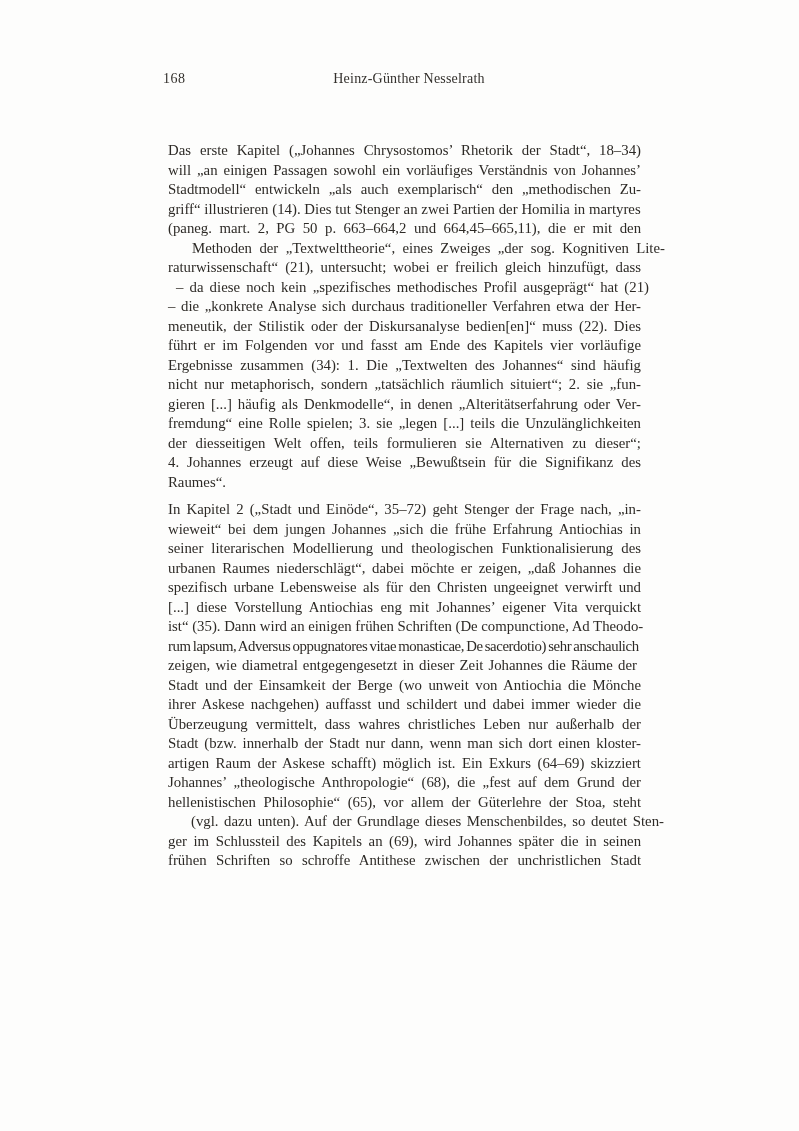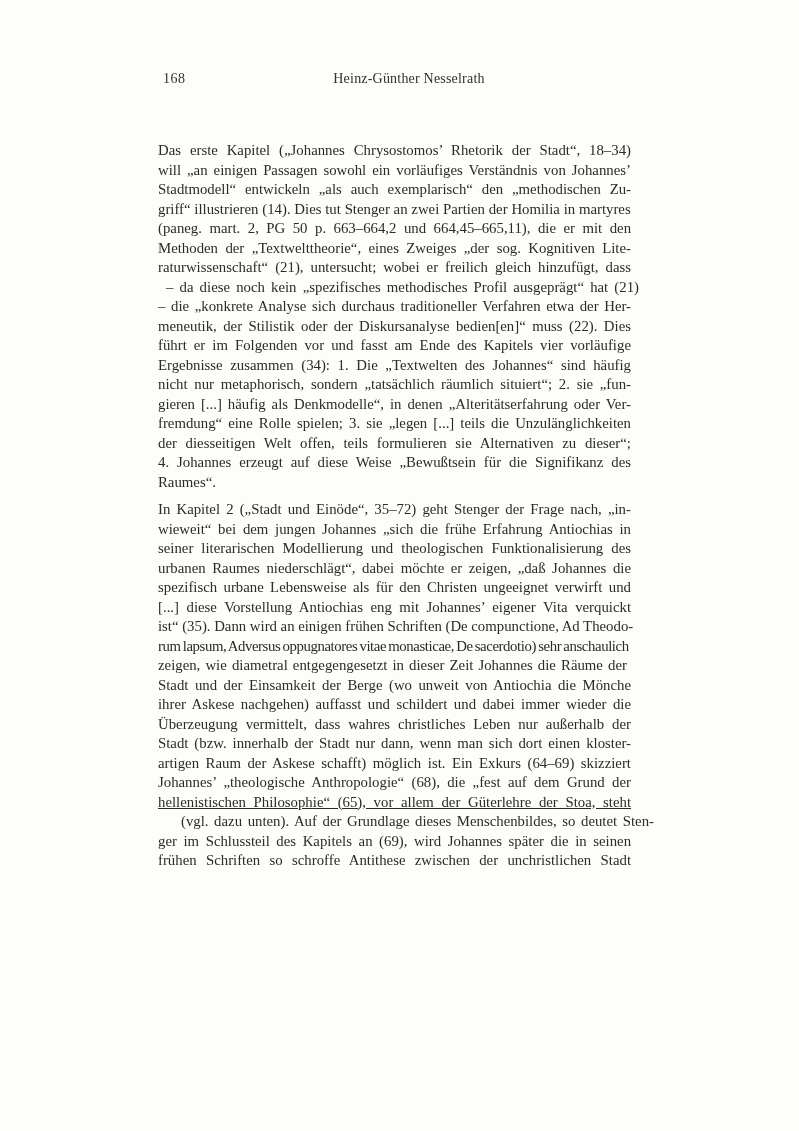--- a/index.html
+++ b/index.html
@@ -35,21 +35,21 @@
   .runhead {
     position: absolute;
     left: 0;
     right: -19px;
     top: 0;
     text-align: center;
     letter-spacing: 0.2px;
   }
   .text-block {
     position: absolute;
-    left: 158px;
+    left: 168px;
     top: 141px;
     width: 473px;
     font-size: 14.8px;
     line-height: 19.5px;
   }
   .paragraph + .paragraph {
     margin-top: 8px;
   }
   .line {
     white-space: pre;
@@ -66,21 +66,21 @@
     <span class="pagenum">168</span>
     <span class="runhead">Heinz-Günther Nesselrath</span>
   </header>
   <main class="text-block">
       <div class="paragraph">
         <div class="line" style="word-spacing: 5.17px;"><span><span>Das erste Kapitel („Johannes Chrysostomos’ Rhetorik der Stadt“, 18–34)</span></span></div>
         <div class="line" style="word-spacing: 2.31px;"><span><span>will „an einigen Passagen sowohl ein vorläufiges Verständnis von Johannes’</span></span></div>
         <div class="line" style="word-spacing: 5.18px;"><span><span>Stadtmodell“ entwickeln „als auch exemplarisch“ den „methodischen Zu-</span></span></div>
         <div class="line" style="word-spacing: 0.07px;"><span><span>griff“ illustrieren (14). Dies tut Stenger an zwei Partien der </span><span class="it">Homilia in martyres</span></span></div>
         <div class="line" style="word-spacing: 3.78px;"><span><span>(paneg. mart. 2, PG 50 p. 663–664,2 und 664,45–665,11), die er mit den</span></span></div>
-        <div class="line" style="word-spacing: 3.68px;"><span><span>Methoden der „Textwelttheorie“, eines Zweiges „der sog. Kognitiven Lite-</span></span></div>
+        <div class="line" style="word-spacing: 3.68px; margin-left: 24px;"><span><span>Methoden der „Textwelttheorie“, eines Zweiges „der sog. Kognitiven Lite-</span></span></div>
         <div class="line" style="word-spacing: 3.35px;"><span><span>raturwissenschaft“ (21), untersucht; wobei er freilich gleich hinzufügt, dass</span></span></div>
         <div class="line" style="word-spacing: 2.43px; margin-left: 8px;"><span><span>– da diese noch kein „spezifisches methodisches Profil ausgeprägt“ hat (21)</span></span></div>
         <div class="line" style="word-spacing: 1.92px;"><span><span>– die „konkrete Analyse sich durchaus traditioneller Verfahren etwa der Her-</span></span></div>
         <div class="line" style="word-spacing: 2.74px;"><span><span>meneutik, der Stilistik oder der Diskursanalyse bedien[en]“ muss (22). Dies</span></span></div>
         <div class="line" style="word-spacing: 3.32px;"><span><span>führt er im Folgenden vor und fasst am Ende des Kapitels vier vorläufige</span></span></div>
         <div class="line" style="word-spacing: 3.94px;"><span><span>Ergebnisse zusammen (34): 1. Die „Textwelten des Johannes“ sind häufig</span></span></div>
         <div class="line" style="word-spacing: 3.02px;"><span><span>nicht nur metaphorisch, sondern „tatsächlich räumlich situiert“; 2. sie „fun-</span></span></div>
         <div class="line" style="word-spacing: 2.26px;"><span><span>gieren [...] häufig als Denkmodelle“, in denen „Alteritätserfahrung oder Ver-</span></span></div>
         <div class="line" style="word-spacing: 2.35px;"><span><span>fremdung“ eine Rolle spielen; 3. sie „legen [...] teils die Unzulänglichkeiten</span></span></div>
         <div class="line" style="word-spacing: 4.99px;"><span><span>der diesseitigen Welt offen, teils formulieren sie Alternativen zu dieser“;</span></span></div>
@@ -96,19 +96,19 @@
         <div class="line" style="word-spacing: 3.83px;"><span><span>[...] diese Vorstellung Antiochias eng mit Johannes’ eigener Vita verquickt</span></span></div>
         <div class="line" style="word-spacing: -0.07px;"><span><span>ist“ (35). Dann wird an einigen frühen Schriften (</span><span class="it">De compunctione</span><span>, </span><span class="it">Ad Theodo-</span></span></div>
         <div class="line" style="letter-spacing: -0.4px; word-spacing: -1.22px;"><span><span class="it">rum lapsum</span><span>, </span><span class="it">Adversus oppugnatores vitae monasticae</span><span>, </span><span class="it">De sacerdotio</span><span>) sehr anschaulich</span></span></div>
         <div class="line" style="word-spacing: 1.41px;"><span><span>zeigen, wie diametral entgegengesetzt in dieser Zeit Johannes die Räume der</span></span></div>
         <div class="line" style="word-spacing: 2.79px;"><span><span>Stadt und der Einsamkeit der Berge (wo unweit von Antiochia die Mönche</span></span></div>
         <div class="line" style="word-spacing: 2.79px;"><span><span>ihrer Askese nachgehen) auffasst und schildert und dabei immer wieder die</span></span></div>
         <div class="line" style="word-spacing: 4.22px;"><span><span>Überzeugung vermittelt, dass wahres christliches Leben nur außerhalb der</span></span></div>
         <div class="line" style="word-spacing: 2.2px;"><span><span>Stadt (bzw. innerhalb der Stadt nur dann, wenn man sich dort einen kloster-</span></span></div>
         <div class="line" style="word-spacing: 2.82px;"><span><span>artigen Raum der Askese schafft) möglich ist. Ein Exkurs (64–69) skizziert</span></span></div>
         <div class="line" style="word-spacing: 3.64px;"><span><span>Johannes’ „theologische Anthropologie“ (68), die „fest auf dem Grund der</span></span></div>
-        <div class="line" style="word-spacing: 3.93px; text-decoration: underline;"><span><span>hellenistischen Philosophie“ (65), vor allem der Güterlehre der Stoa, steht</span></span></div>
+        <div class="line" style="word-spacing: 3.93px;"><span><span>hellenistischen Philosophie“ (65), vor allem der Güterlehre der Stoa, steht</span></span></div>
         <div class="line" style="word-spacing: 1.89px; margin-left: 23px;"><span><span>(vgl. dazu unten). Auf der Grundlage dieses Menschenbildes, so deutet Sten-</span></span></div>
         <div class="line" style="word-spacing: 2.88px;"><span><span>ger im Schlussteil des Kapitels an (69), wird Johannes später die in seinen</span></span></div>
         <div class="line" style="word-spacing: 5.64px;"><span><span>frühen Schriften so schroffe Antithese zwischen der unchristlichen Stadt</span></span></div>
       </div>
     </main>
 </div>
 
 </body></html>

